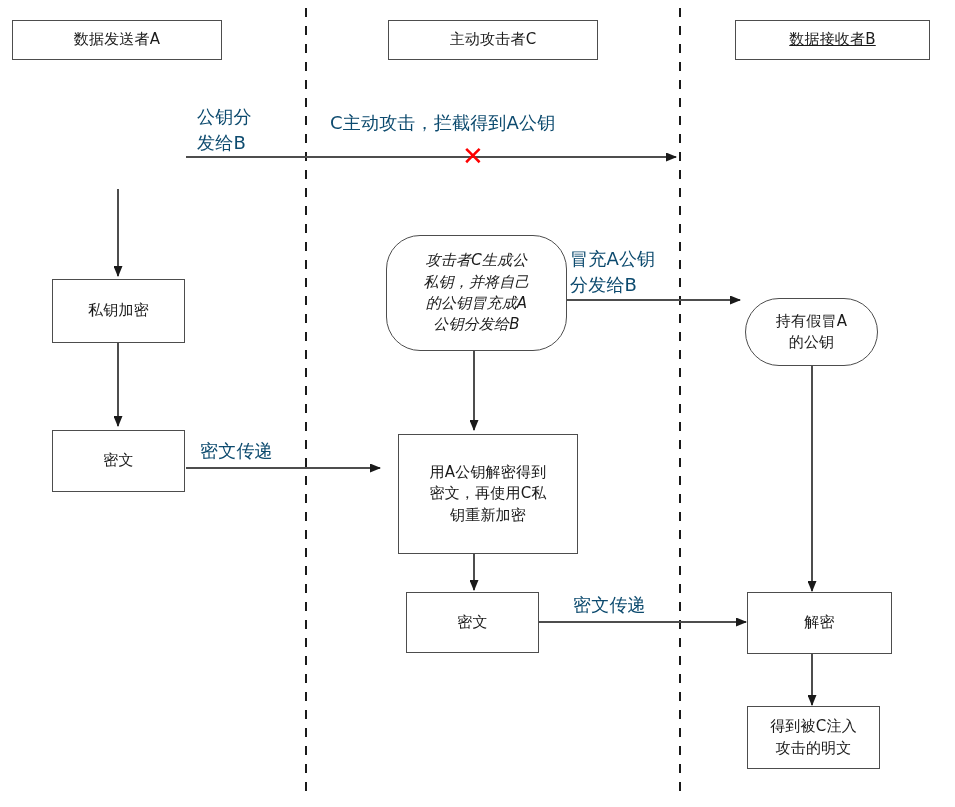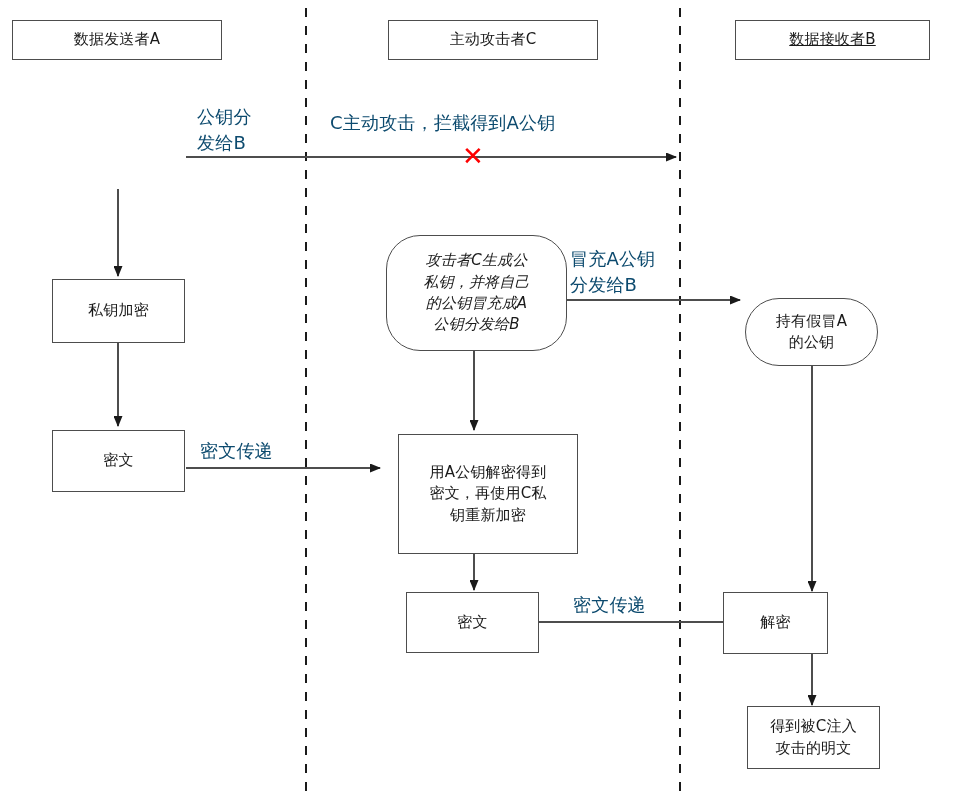--- a/index.html
+++ b/index.html
@@ -140,21 +140,21 @@
 
   <div class="node" style="left:406px; top:592px; width:133px; height:61px;">
     <span class="txt">密文</span>
   </div>
 
   <div class="node rounded" style="left:745px; top:270px; width:133px; height:68px;margin-top:28px;">
     <span class="txt">持有假冒A
 的公钥</span>
   </div>
 
-  <div class="node" style="left:723px; top:592px; width:105px; height:62px;">
+  <div class="node" style="left:747px; top:592px; width:145px; height:62px;">
     <span class="txt">解密</span>
   </div>
 
   <div class="node" style="left:747px; top:706px; width:133px; height:63px;">
     <span class="txt">得到被C注入
 攻击的明文</span>
   </div>
 
   <div class="edge-label" style="left:197px; top:104px; width:108px;">公钥分
 发给B</div>

